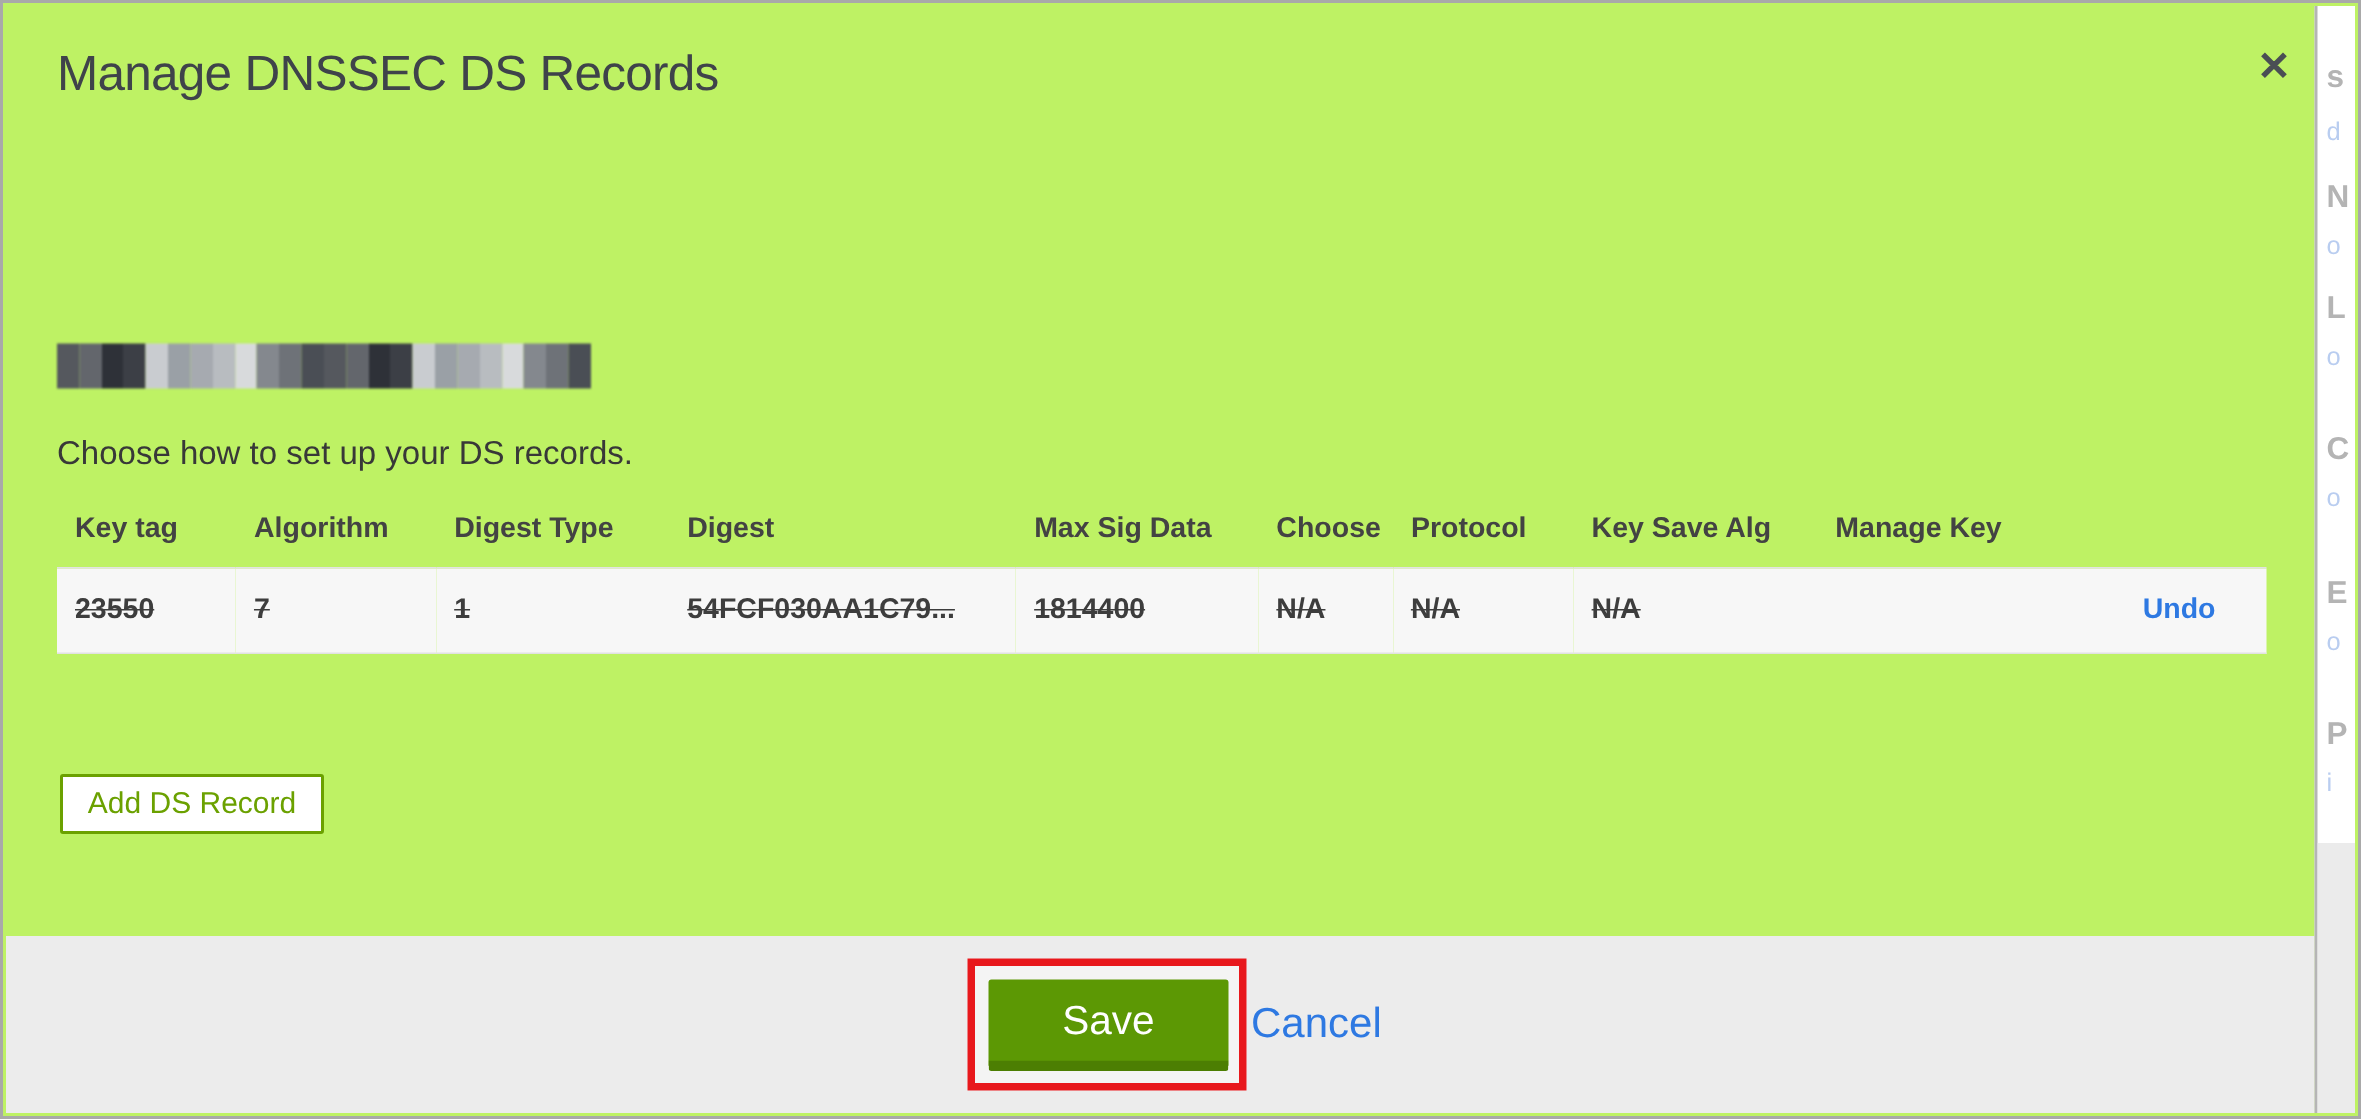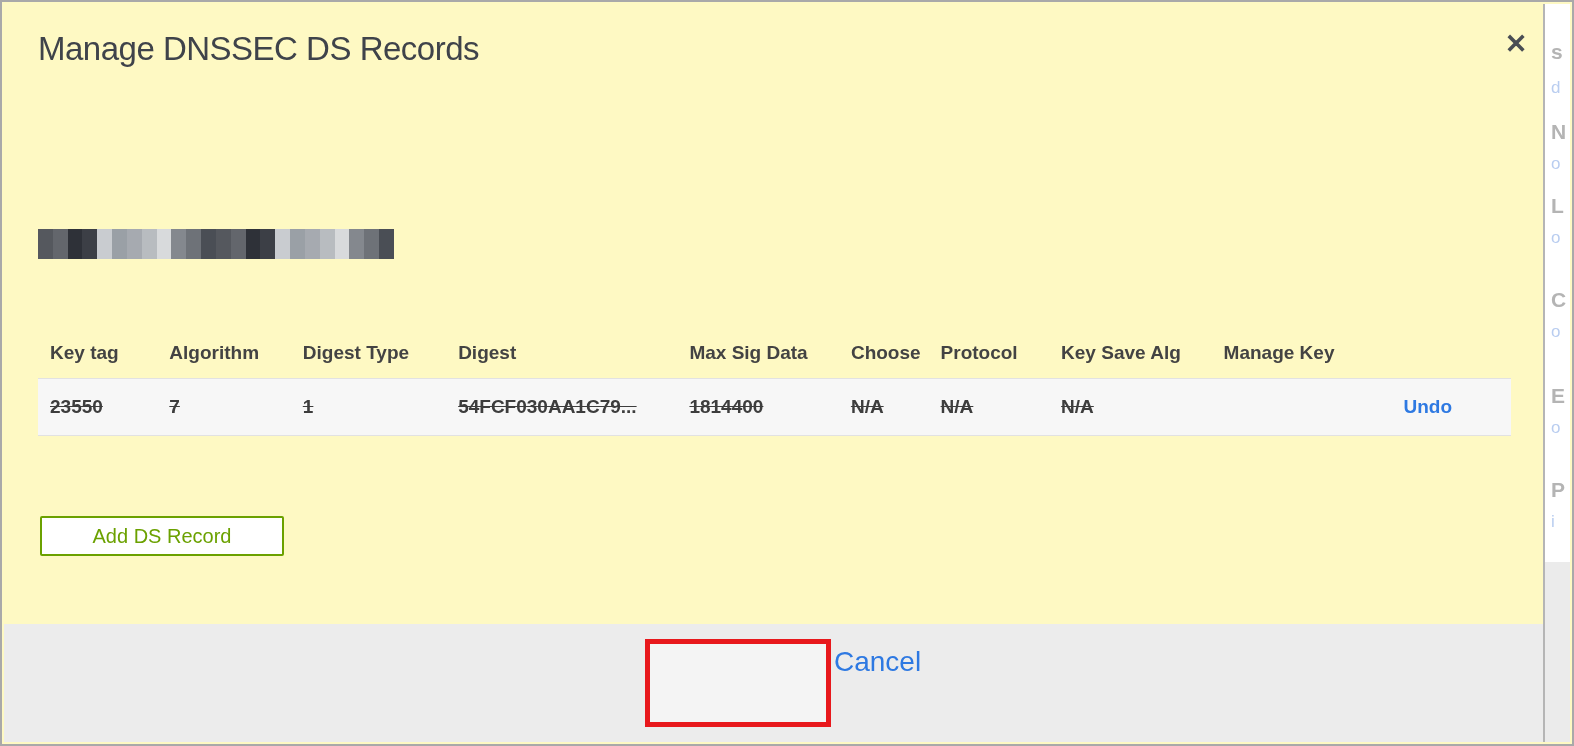--- a/index.html
+++ b/index.html
@@ -6,21 +6,21 @@
   html, body { background: #ffffff; }
   body {
     width: 1574px; height: 746px;
     font-family: "Liberation Sans", sans-serif;
     position: relative; overflow: hidden;
   }
   .viewport {
     position: absolute; left: 0; top: 0;
     width: 1574px; height: 746px;
     border: 2px solid #a9a9a9;
-    background: #fef9c3;
+    background: #bef264;
   }
   
   .modal-title {
     position: absolute; left: 36px; top: 28px;
     font-size: 33px; font-weight: 400; letter-spacing: -0.5px;
     color: #3f434a;
   }
   .close-btn {
     position: absolute; left: 1494px; top: 22px;
     width: 40px; height: 40px;
@@ -53,26 +53,26 @@
     white-space: nowrap;
   }
   .ds-table td {
     padding: 8px 8px 8px 12px; white-space: nowrap;
   }
   .ds-table tbody tr { border-top: 1px solid #e2e2e2; font-weight: bold; }
   .ds-table tbody { border-bottom: 1px solid #e2e2e2; }
   .ds-table tbody tr.row-a { background: #f7f7f7; height: 57px; }
   .ds-table tbody tr.row-b { background: #ffffff; height: 67px; }
   .struck { text-decoration: line-through; }
-  .undo-cell { padding-right: 34px !important; }
+  .undo-cell { text-align: right; padding-right: 34px !important; }
   .link { color: #2e79e2; cursor: pointer; text-decoration: none; }
   
   .add-ds-btn {
     position: absolute; left: 38px; top: 514px;
-    width: 244px; height: 40px;
+    width: 176px; height: 40px;
     background: #ffffff;
     border: 2px solid #6ba100; border-radius: 2px;
     color: #6ba100; font-size: 20px;
     font-family: "Liberation Sans", sans-serif;
     text-align: center; line-height: 36px;
     cursor: pointer;
   }
   
   .footer {
     position: absolute; left: 2px; right: 29px; bottom: 2px;
@@ -87,21 +87,21 @@
   .save-btn {
     position: absolute; left: 657px; top: 651px;
     width: 160px; height: 61px;
     background: #5c9804;
     border: none; border-bottom: 7px solid #4c7e02; border-radius: 2px;
     color: #ffffff; font-size: 27px;
     font-family: "Liberation Sans", sans-serif;
     cursor: pointer;
   }
   .cancel-link {
-    position: absolute; left: 832px; top: 644px;
+    position: absolute; left: 832px; top: 664px;
     font-size: 28px; color: #2e79e2; cursor: pointer;
   }
   
   .edge-strip {
     position: absolute; right: 2px; top: 2px; bottom: 2px;
     width: 27px; background: #ffffff;
     border-left: 2px solid #b5b5b5;
     overflow: hidden;
   }
   .edge-strip .strip-bottom {
@@ -165,20 +165,21 @@
       <div class="tile" style="background: rgb(201, 204, 208);"></div>
       <div class="tile" style="background: rgb(154, 160, 166);"></div>
       <div class="tile" style="background: rgb(166, 170, 176);"></div>
       <div class="tile" style="background: rgb(184, 188, 192);"></div>
       <div class="tile" style="background: rgb(216, 218, 220);"></div>
       <div class="tile" style="background: rgb(132, 136, 142);"></div>
       <div class="tile" style="background: rgb(110, 114, 120);"></div>
       <div class="tile" style="background: rgb(74, 78, 85);"></div>
     </div>
 
+  <div class="instruction">Choose how to set up your DS records.</div>
 
   <table class="ds-table">
     <colgroup>
       <col style="width:120px">
         <col style="width:134px">
         <col style="width:156px">
       <col style="width:232px">
         <col style="width:162px">
         <col style="width:84px">
       <col style="width:121px">
@@ -214,20 +215,21 @@
         <td class="undo-cell"><span class="link">Undo</span></td>
       </tr>
     </tbody>
   </table>
 
   <button class="add-ds-btn">Add DS Record</button>
 
   <div class="footer"></div>
 
   <div class="annotation-rect"></div>
+  <button class="save-btn">Save</button>
   <span class="cancel-link">Cancel</span>
 
   <div class="edge-strip">
     <div class="strip-bottom"></div>
   <span class="frag b" style="top: 36px;">s</span>
       <span class="frag l" style="top: 74px;">d</span>
       <span class="frag b" style="top: 116px;">N</span>
       <span class="frag l" style="top: 150px;">o</span>
       <span class="frag b" style="top: 190px;">L</span>
       <span class="frag l" style="top: 224px;">o</span>

